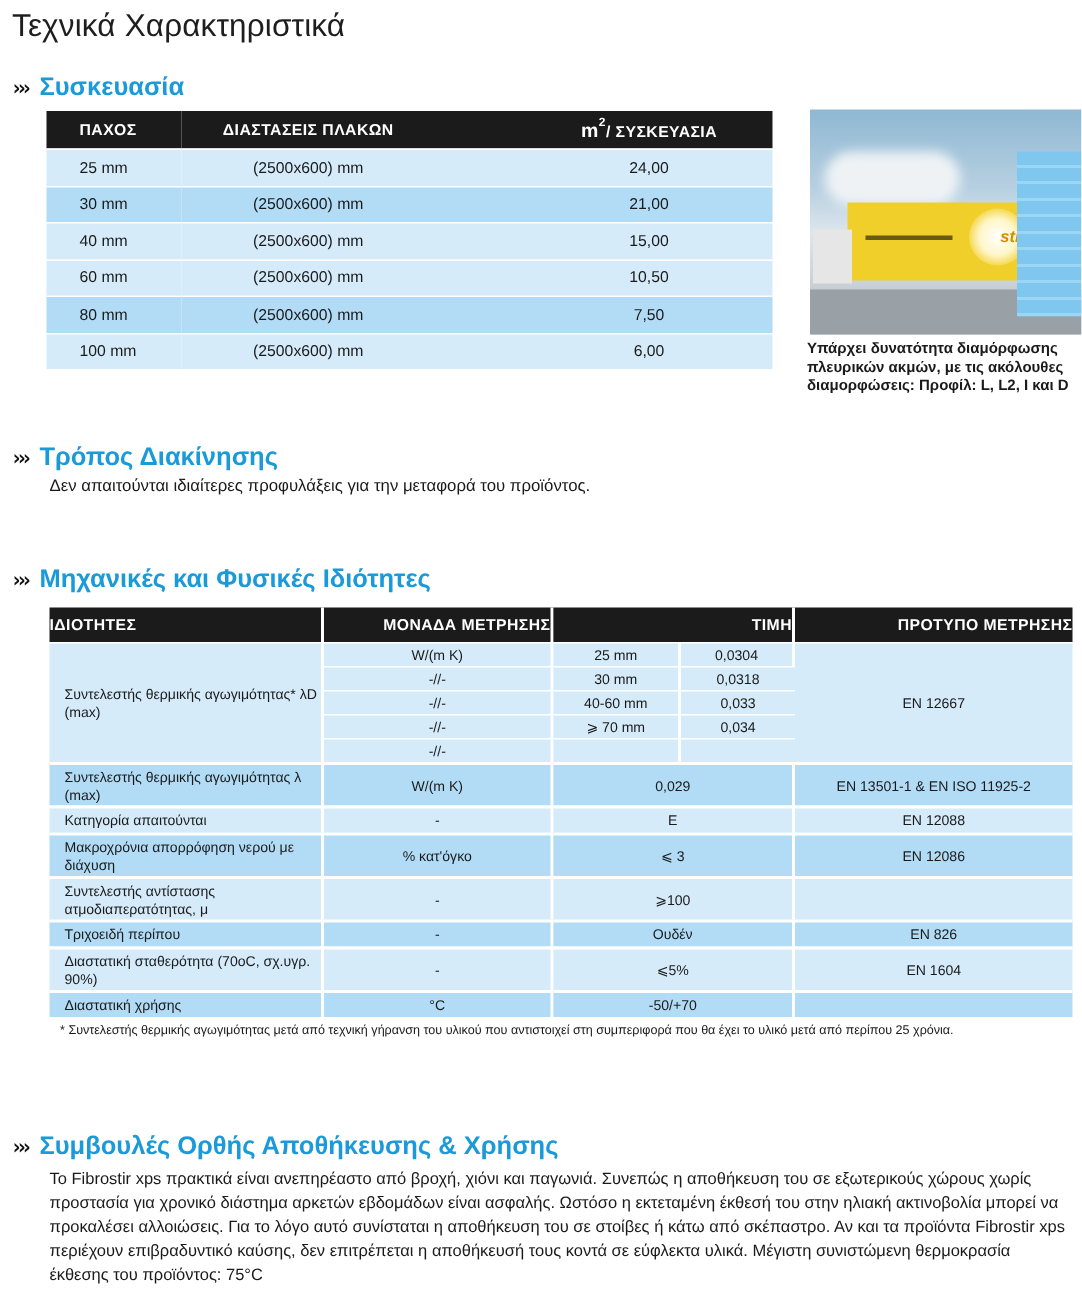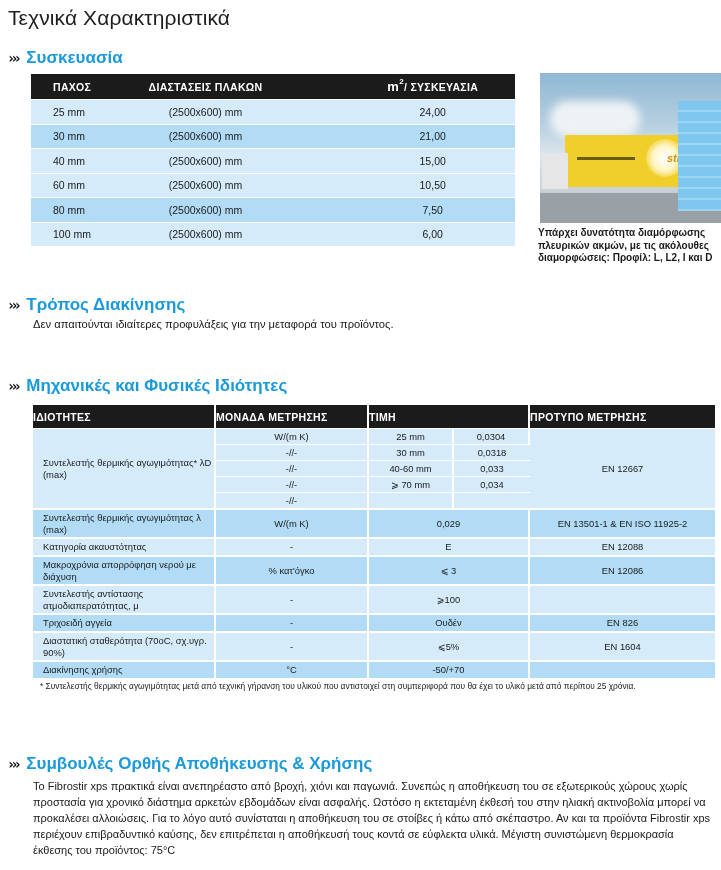--- a/index.html
+++ b/index.html
@@ -33,21 +33,21 @@
   .photo .truck-logo { position: absolute; left: 106px; top: 66px; width: 38px; height: 38px; border-radius: 50%; background: radial-gradient(#ffffff 0%, #fff6c8 45%, #f1cf2a 80%); font-size: 11px; font-weight: bold; font-style: italic; color: #d98c00; text-align: right; line-height: 38px; }
   .photo .truck-stripe { position: absolute; left: 37px; top: 84px; width: 58px; height: 3px; background: #6a5a12; }
   .photo .road { position: absolute; left: 0; top: 120px; width: 181px; height: 30px; background: #9aa1a6; }
   .photo .stack { position: absolute; left: 138px; top: 28px; width: 43px; height: 110px; background: repeating-linear-gradient(#7fc7ee 0px, #7fc7ee 9px, #9bd6f4 9px, #9bd6f4 11px); }
   .photo-caption { position: absolute; left: 538px; top: 227px; width: 183px; font-size: 10px; font-weight: bold; line-height: 12.5px; color: #1a1a1a; }
 
   .paragraph { position: absolute; left: 33px; font-size: 11.2px; color: #1a1a1a; line-height: 16px; }
 
   
   .props-table { position: absolute; left: 33px; top: 405px; width: 682px; border-collapse: separate; border-spacing: 0; font-size: 9.4px; }
-  .props-table th { background: #1b1b1b; color: #fff; font-size: 10.5px; font-weight: bold; height: 23px; text-align: left; letter-spacing: 0.3px; border-right: 2px solid #fff; }
+  .props-table th { background: #1b1b1b; color: #fff; font-size: 10.5px; font-weight: bold; height: 23px; text-align: right; letter-spacing: 0.3px; border-right: 2px solid #fff; }
   .props-table th.c1 { text-align: left; }
   .props-table th:last-child { border-right: none; }
   .props-table td { border-top: 2px solid #fff; border-right: 2px solid #fff; text-align: center; vertical-align: middle; line-height: 12px; }
   .props-table td:last-child { border-right: none; }
   .props-table td.c1 { text-align: left; padding-left: 10px; }
   .props-table tr.light td { background: #d5ebfa; }
   .props-table tr.dark td { background: #b2dcf6; }
   .props-table tr.sub td { height: 16px; border-top: 1px solid #fff; }
   .props-table tr.two td { height: 29px; }
   .props-table tr.one td { height: 18px; }
@@ -173,51 +173,51 @@
         <td></td>
         <td></td>
       </tr>
       <tr class="dark two">
         <td class="c1">Συντελεστής θερμικής αγωγιμότητας λ (max)</td>
         <td>W/(m K)</td>
         <td colspan="2">0,029</td>
         <td>EN 13501-1 &amp; EN ISO 11925-2</td>
       </tr>
       <tr class="light one">
-        <td class="c1">Κατηγορία ακαυστότητας</td>
+        <td class="c1">Κατηγορία απαιτούνται</td>
         <td>-</td>
         <td colspan="2">E</td>
         <td>EN 12088</td>
       </tr>
       <tr class="dark two">
         <td class="c1">Μακροχρόνια απορρόφηση νερού με διάχυση</td>
         <td>% κατ'όγκο</td>
         <td colspan="2">⩽ 3</td>
         <td>EN 12086</td>
       </tr>
       <tr class="light two">
         <td class="c1">Συντελεστής αντίστασης ατμοδιαπερατότητας, μ</td>
         <td>-</td>
         <td colspan="2">⩾100</td>
         <td></td>
       </tr>
       <tr class="dark one">
-        <td class="c1">Τριχοειδή αγγεία</td>
+        <td class="c1">Τριχοειδή περίπου</td>
         <td>-</td>
         <td colspan="2">Ουδέν</td>
         <td>EN 826</td>
       </tr>
       <tr class="light two">
         <td class="c1">Διαστατική σταθερότητα (70oC, σχ.υγρ. 90%)</td>
         <td>-</td>
         <td colspan="2">⩽5%</td>
         <td>EN 1604</td>
       </tr>
       <tr class="dark one">
-        <td class="c1">Διακίνησης χρήσης</td>
+        <td class="c1">Διαστατική χρήσης</td>
         <td>°C</td>
         <td colspan="2">-50/+70</td>
         <td></td>
       </tr>
     </tbody>
 </table>
 
 <div class="footnote">* Συντελεστής θερμικής αγωγιμότητας μετά από τεχνική γήρανση του υλικού που αντιστοιχεί στη συμπεριφορά που θα έχει το υλικό μετά από περίπου 25 χρόνια.</div>
 
 <div class="section-heading" style="top:754px;">

